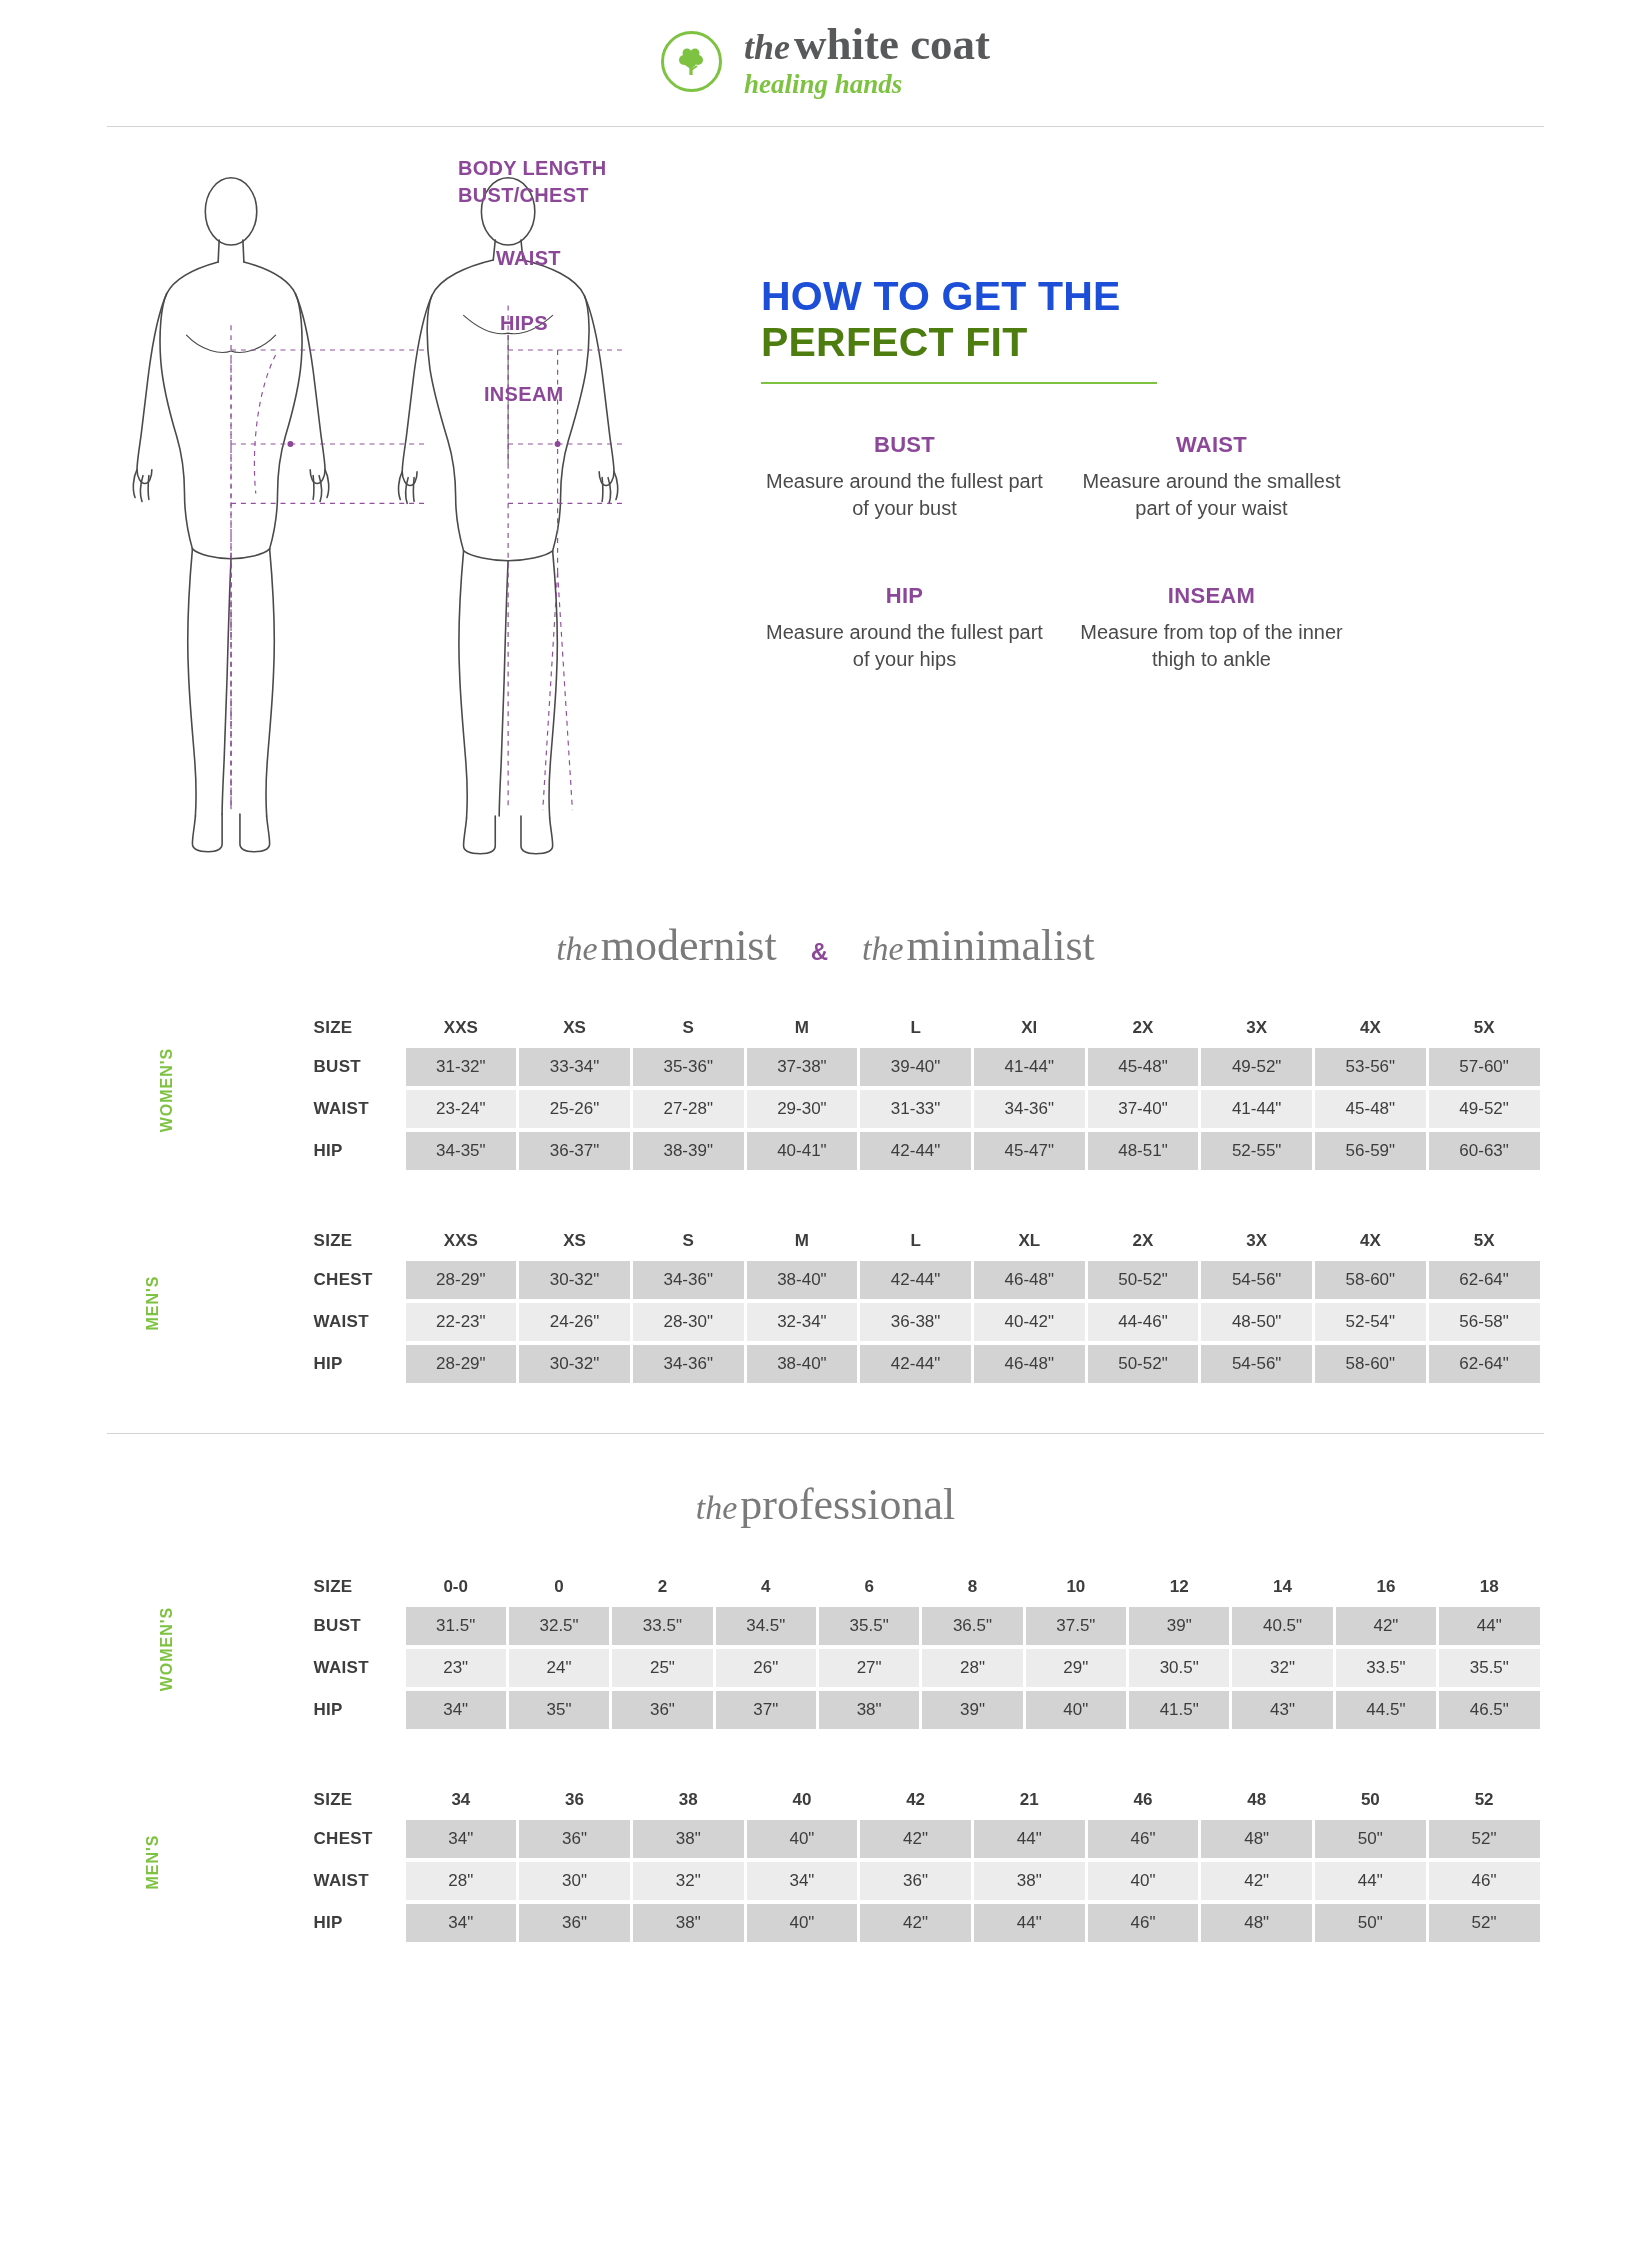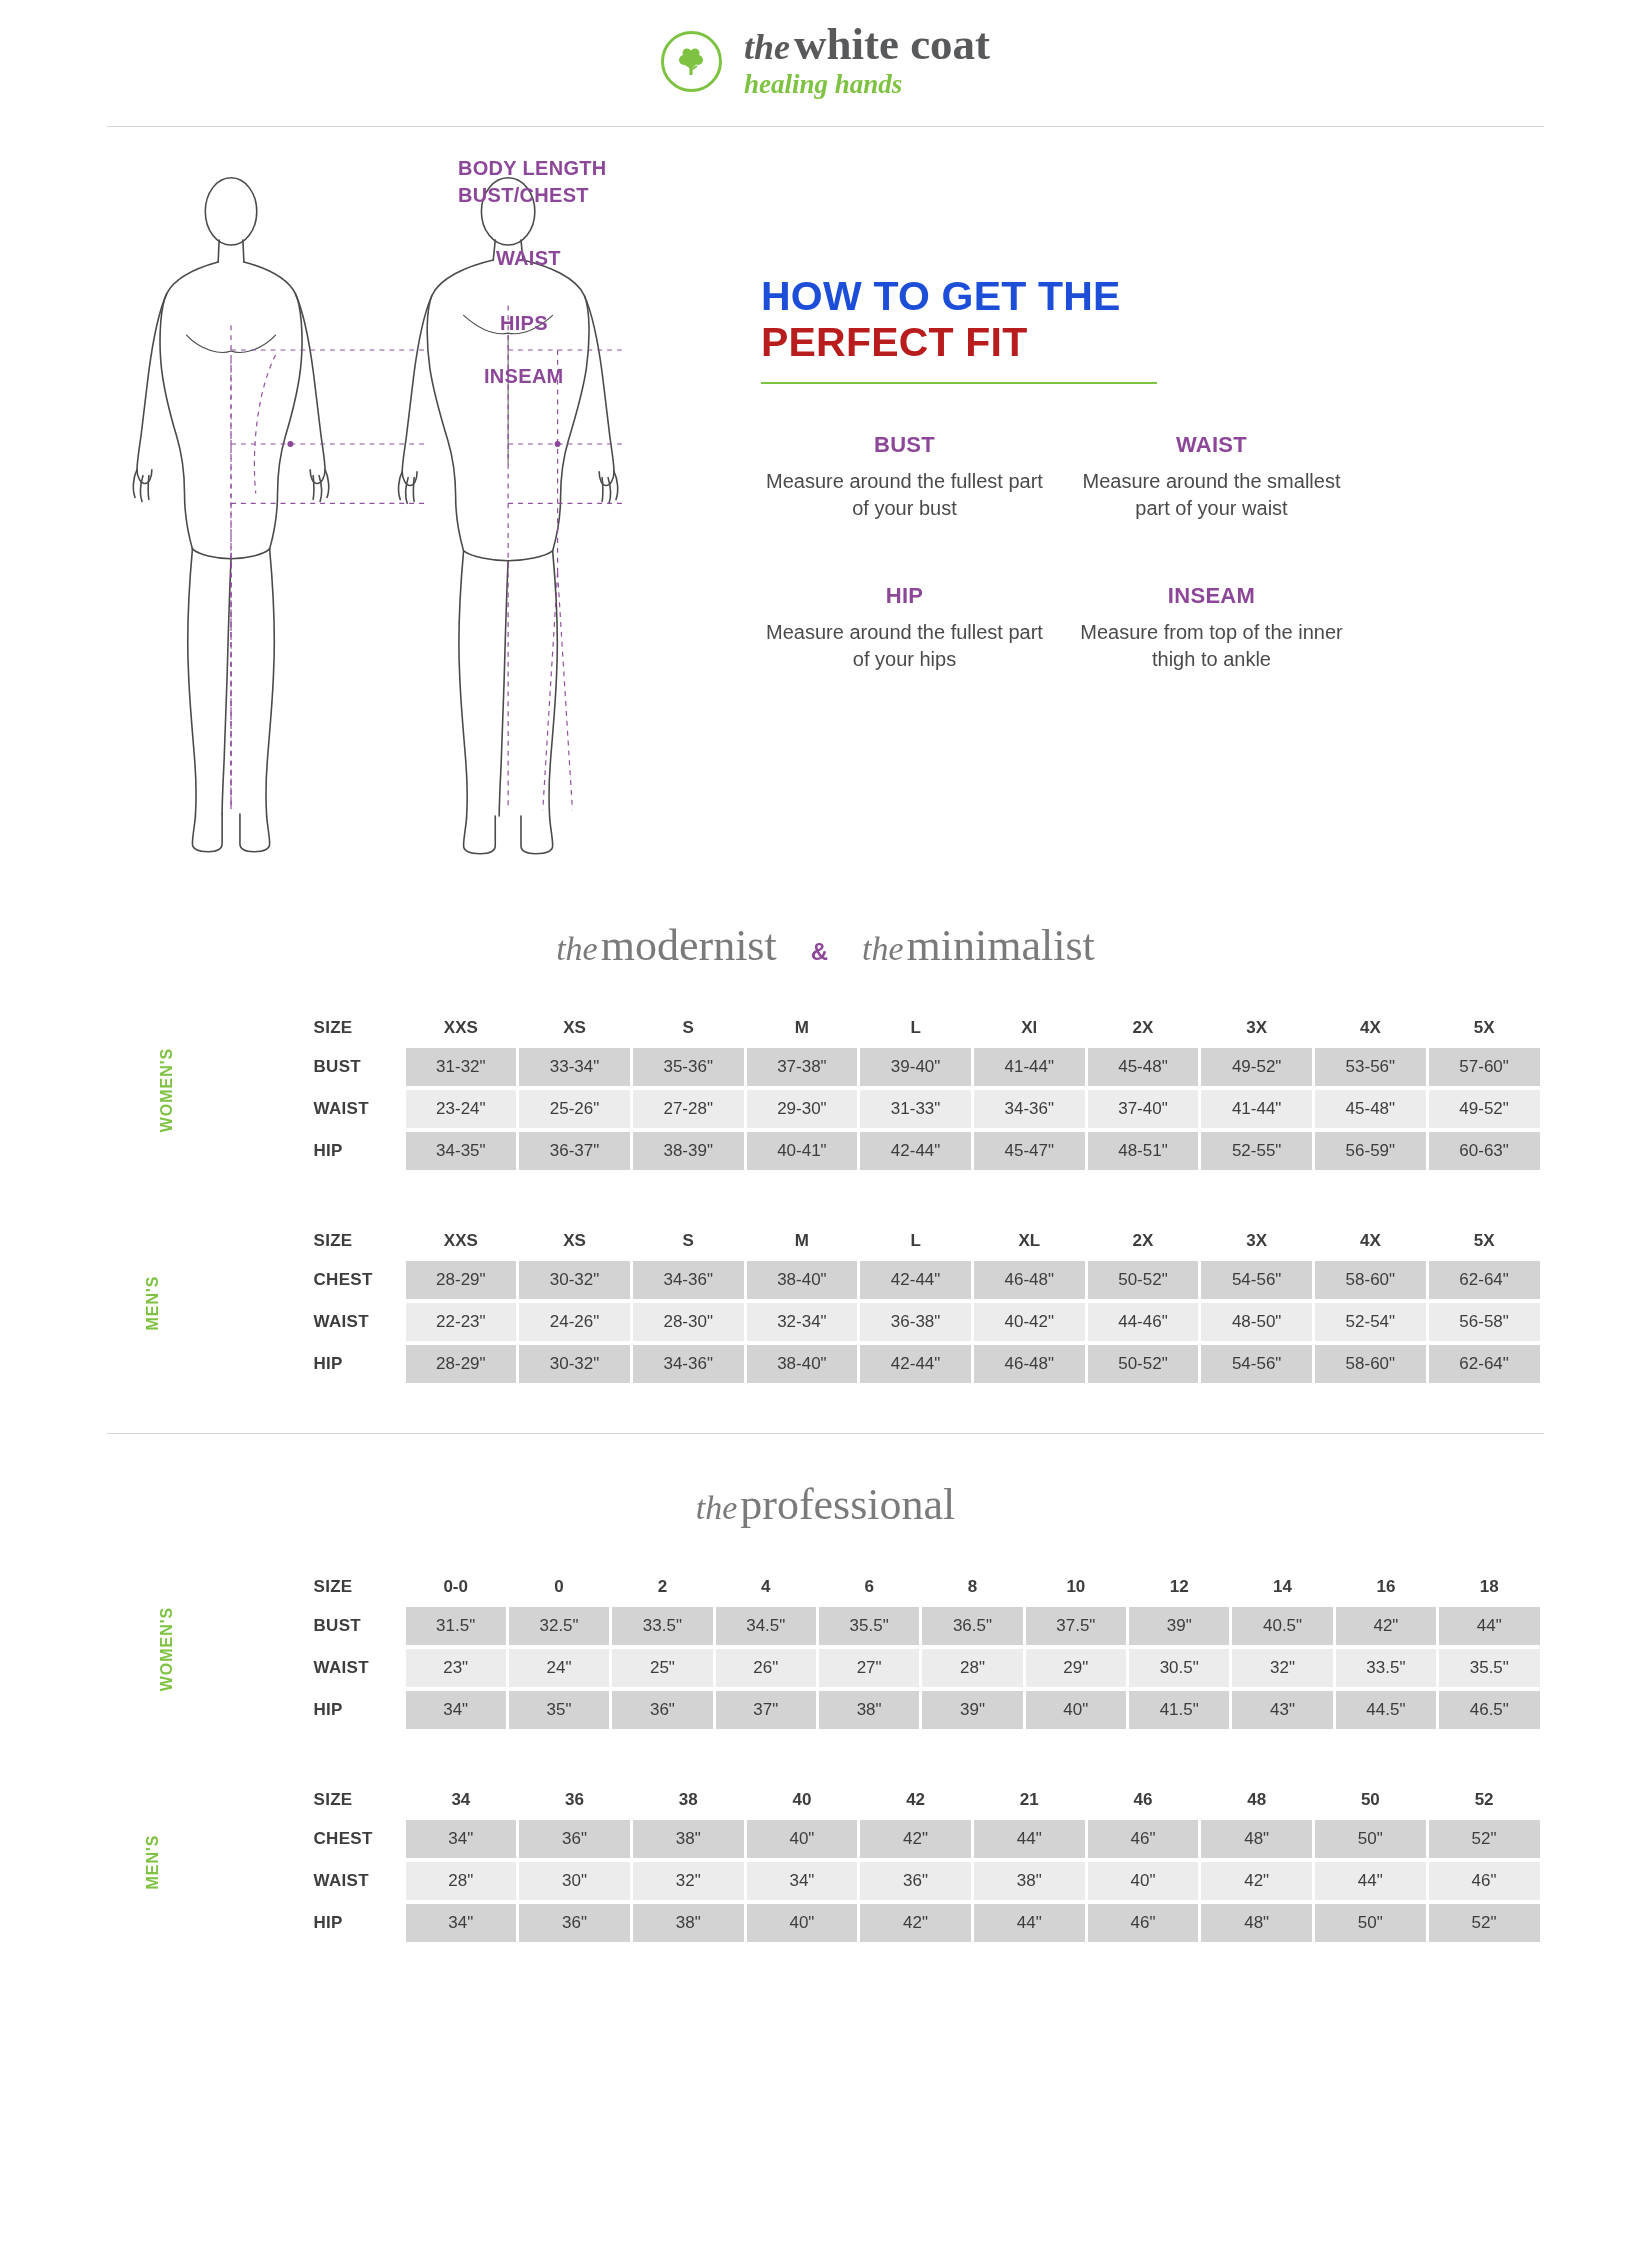--- a/index.html
+++ b/index.html
@@ -90,21 +90,21 @@
     padding-top: 117px;
     padding-left: 20px;
   }
   .fit-title {
     font-size: 41px;
     font-weight: bold;
     line-height: 1.12;
     letter-spacing: 0.2px;
   }
   .fit-title .l1 { color: #1d4ed8; }
-  .fit-title .l2 { color: #b91c1c; }
+  .fit-title .l2 { color: #4d7c0f; }
   .fit-underline {
     width: 396px;
     height: 2px;
     background: #7ec242;
     margin: 16px 0 0 0;
   }
   .fit-grid {
     display: grid;
     grid-template-columns: 1fr 1fr;
     gap: 61px 20px;
@@ -331,21 +331,21 @@
         </g>
         <g fill="#8c4799">
           <circle cx="185" cy="290" r="3"></circle>
           <circle cx="455" cy="290" r="3"></circle>
         </g>
       </svg>
       <div class="fig-labels">
         <div>BODY LENGTH</div>
         <div style="margin-bottom:40px;">BUST/CHEST</div>
         <div style="margin-left:38px;margin-bottom:42px;">WAIST</div>
-        <div style="margin-left:42px;margin-bottom:30px;">HIPS</div>
+        <div style="margin-left:42px;margin-bottom:48px;">HIPS</div>
         <div style="margin-left:26px;">INSEAM</div>
       </div>
     </div>
 
     <div class="fit-right">
       <div class="fit-title">
         <div class="l1">HOW TO GET THE</div>
         <div class="l2">PERFECT FIT</div>
       </div>
       <div class="fit-underline"></div>

